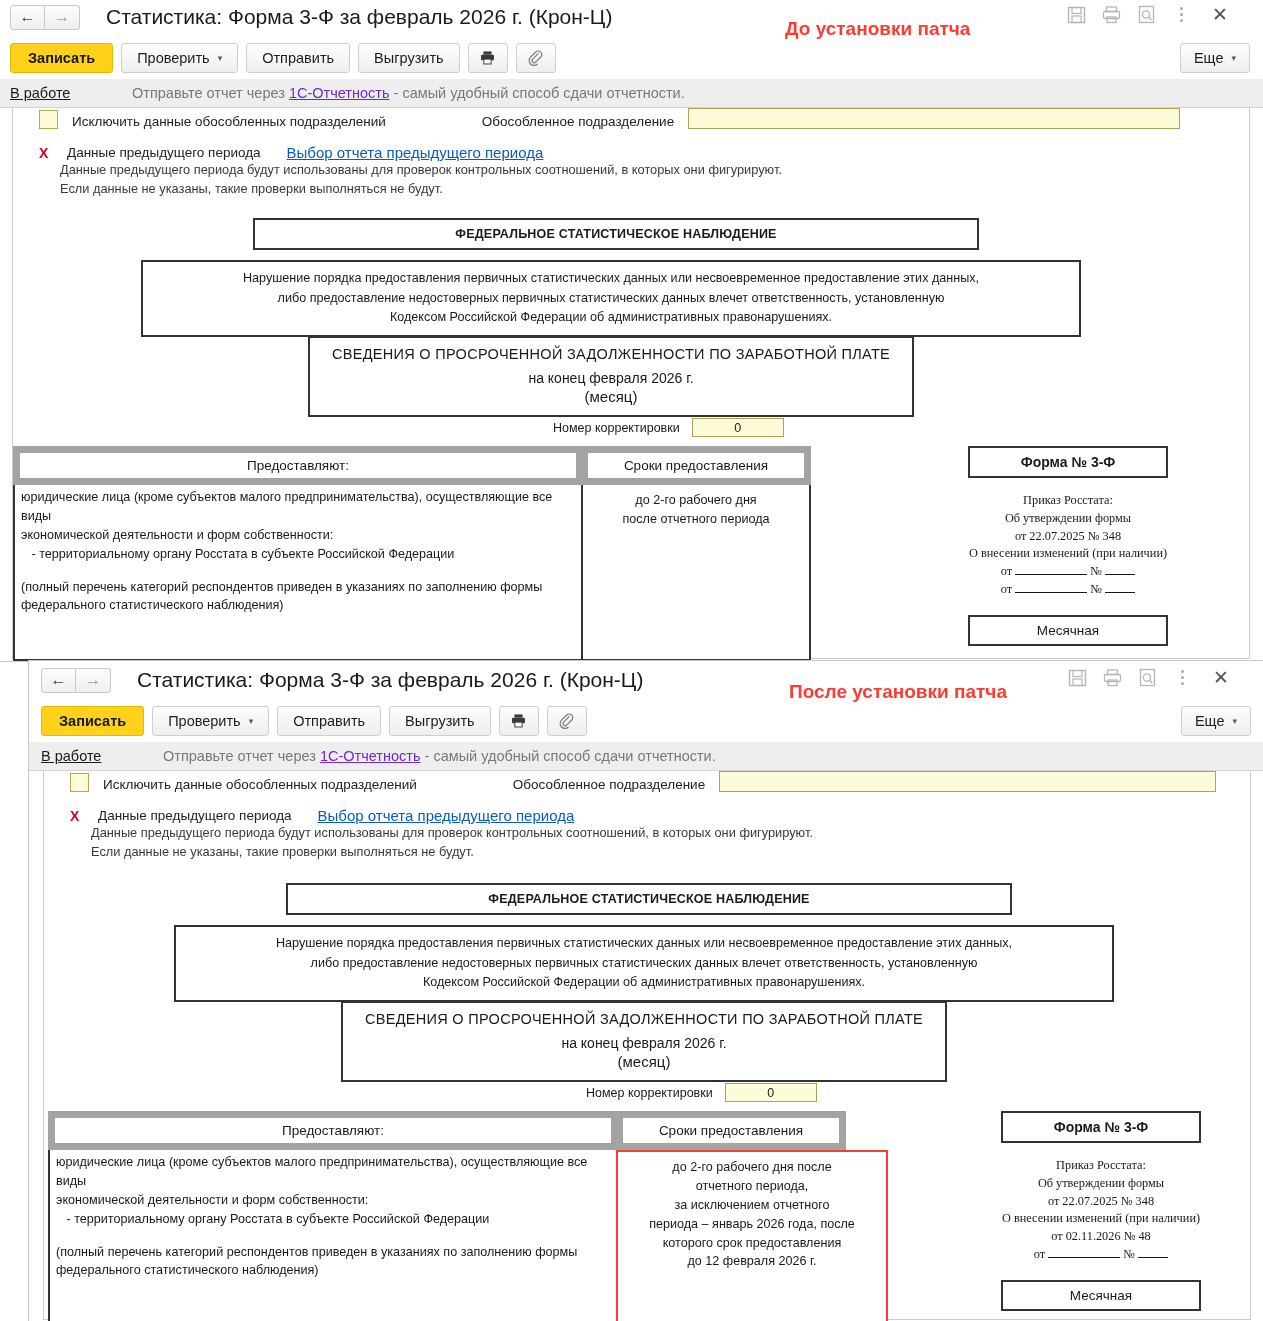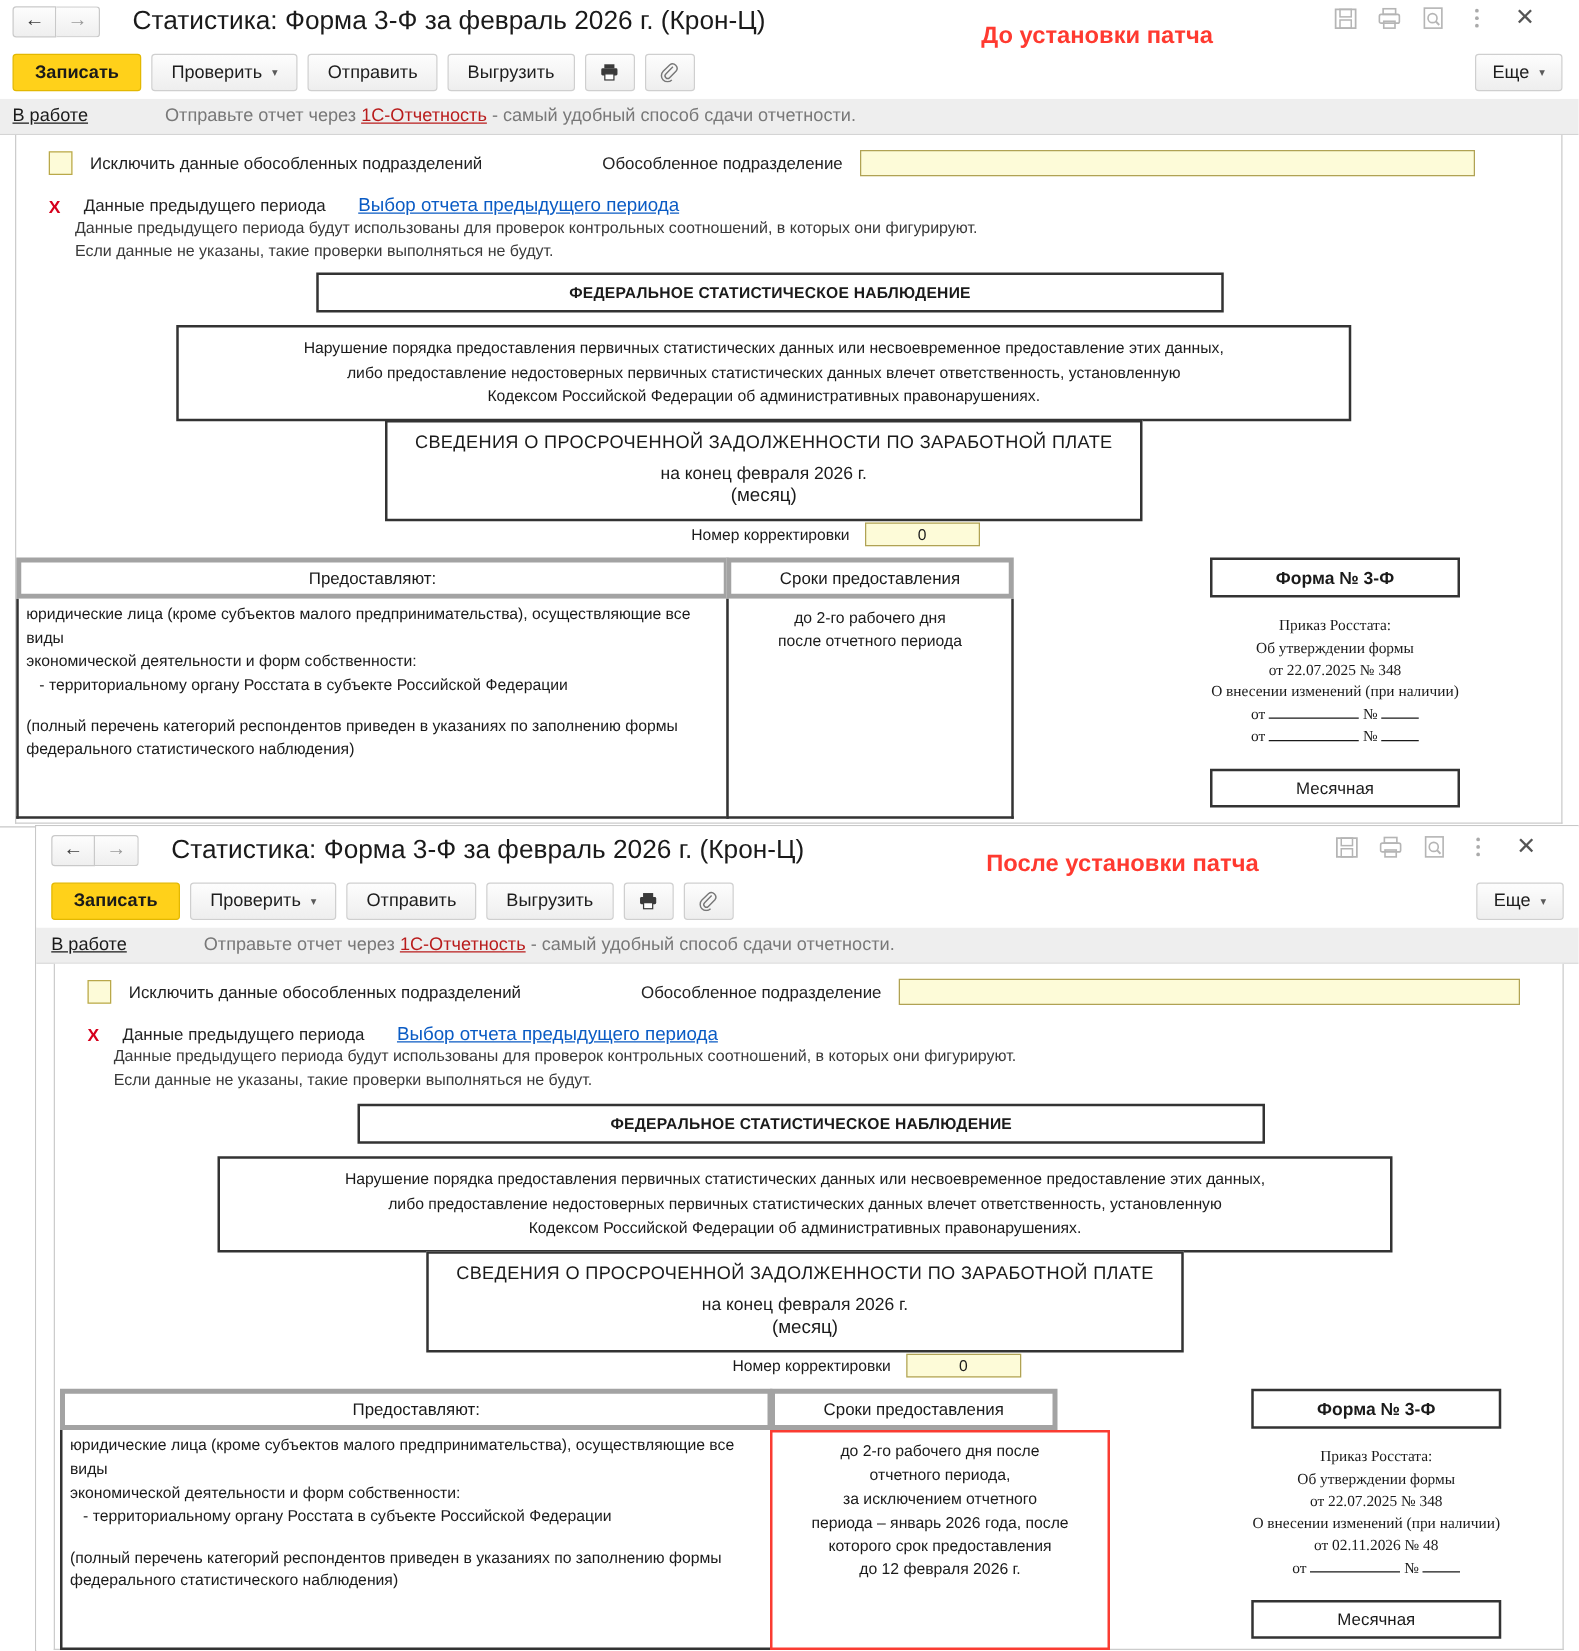--- a/index.html
+++ b/index.html
@@ -140,21 +140,21 @@
     align-items: center;
     font-size: 14.5px;
   }
   .status-state {
     margin-left: 12px;
     width: 122px;
     color: #1a1a1a;
     text-decoration: underline;
   }
   .status-msg { color: #787878; }
-  .status-msg a { color: #b91c1c; }
+  .status-msg a { color: #6d28d9; }
 
   
   .formbody {
     position: relative;
     background: #ffffff;
     border-top: 1px solid #d4d4d4;
     padding: 0;
   }
   .win-1 .formbody { height: 552px; }
   .win-2 .formbody { height: 550px; }
@@ -163,22 +163,21 @@
     position: relative;
     margin: 0 14px;
     border: 1px solid #cccccc;
     border-top: none;
     height: 100%;
     background: #fff;
   }
 
   .row-checkbox {
     display: flex;
-    align-items: center;
-    padding-top: 12px;
+    align-items: flex-end;
     padding-left: 26px;
     font-size: 13.5px;
     color: #222;
   }
   .chk {
     width: 19px; height: 19px;
     background: #fdfbd8;
     border: 1px solid #b9a84a;
     margin-right: 14px;
   }
@@ -263,21 +262,21 @@
     color: #1a1a1a;
   }
 
   
   .tbl {
     position: absolute;
     display: flex;
   }
   .tbl-col { display: flex; flex-direction: column; }
   .cell-head {
-    border: 4px solid #a3a3a3;
+    border: 7px solid #a3a3a3;
     text-align: center;
     font-size: 13.5px;
     color: #1a1a1a;
     padding: 5px 0;
     background: #fff;
   }
   .cell-body {
     border: 2px solid #333;
     border-top: none;
     font-size: 12.6px;

